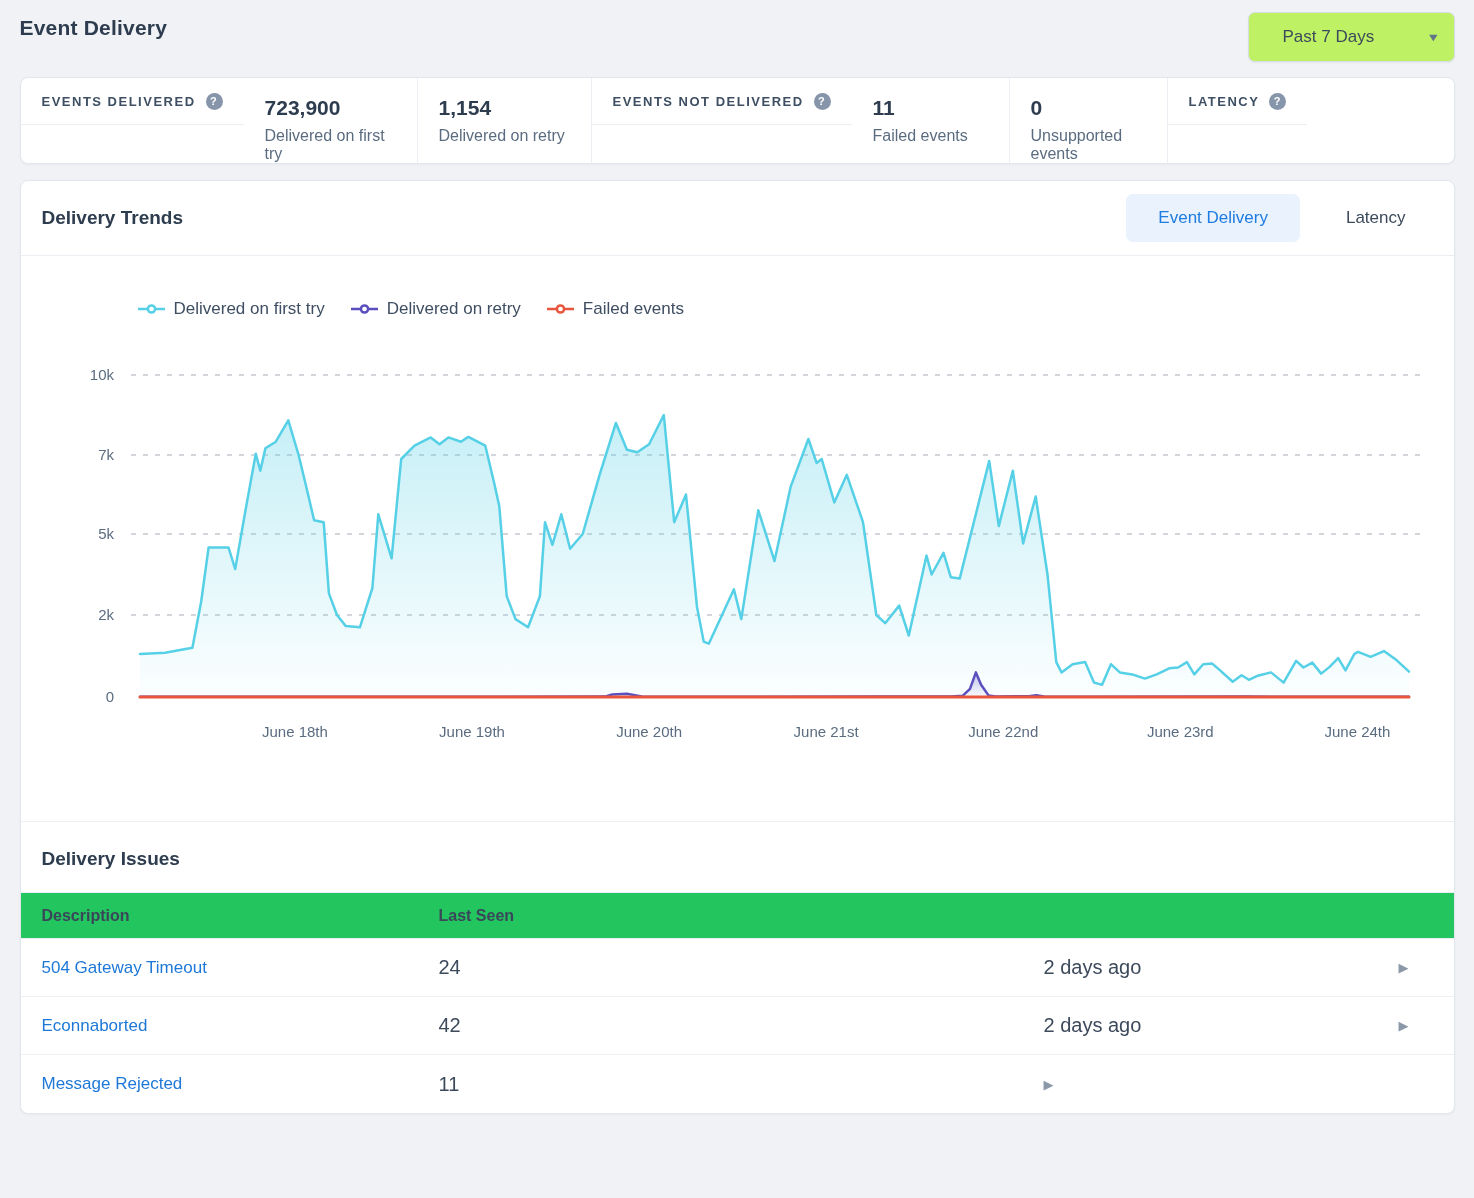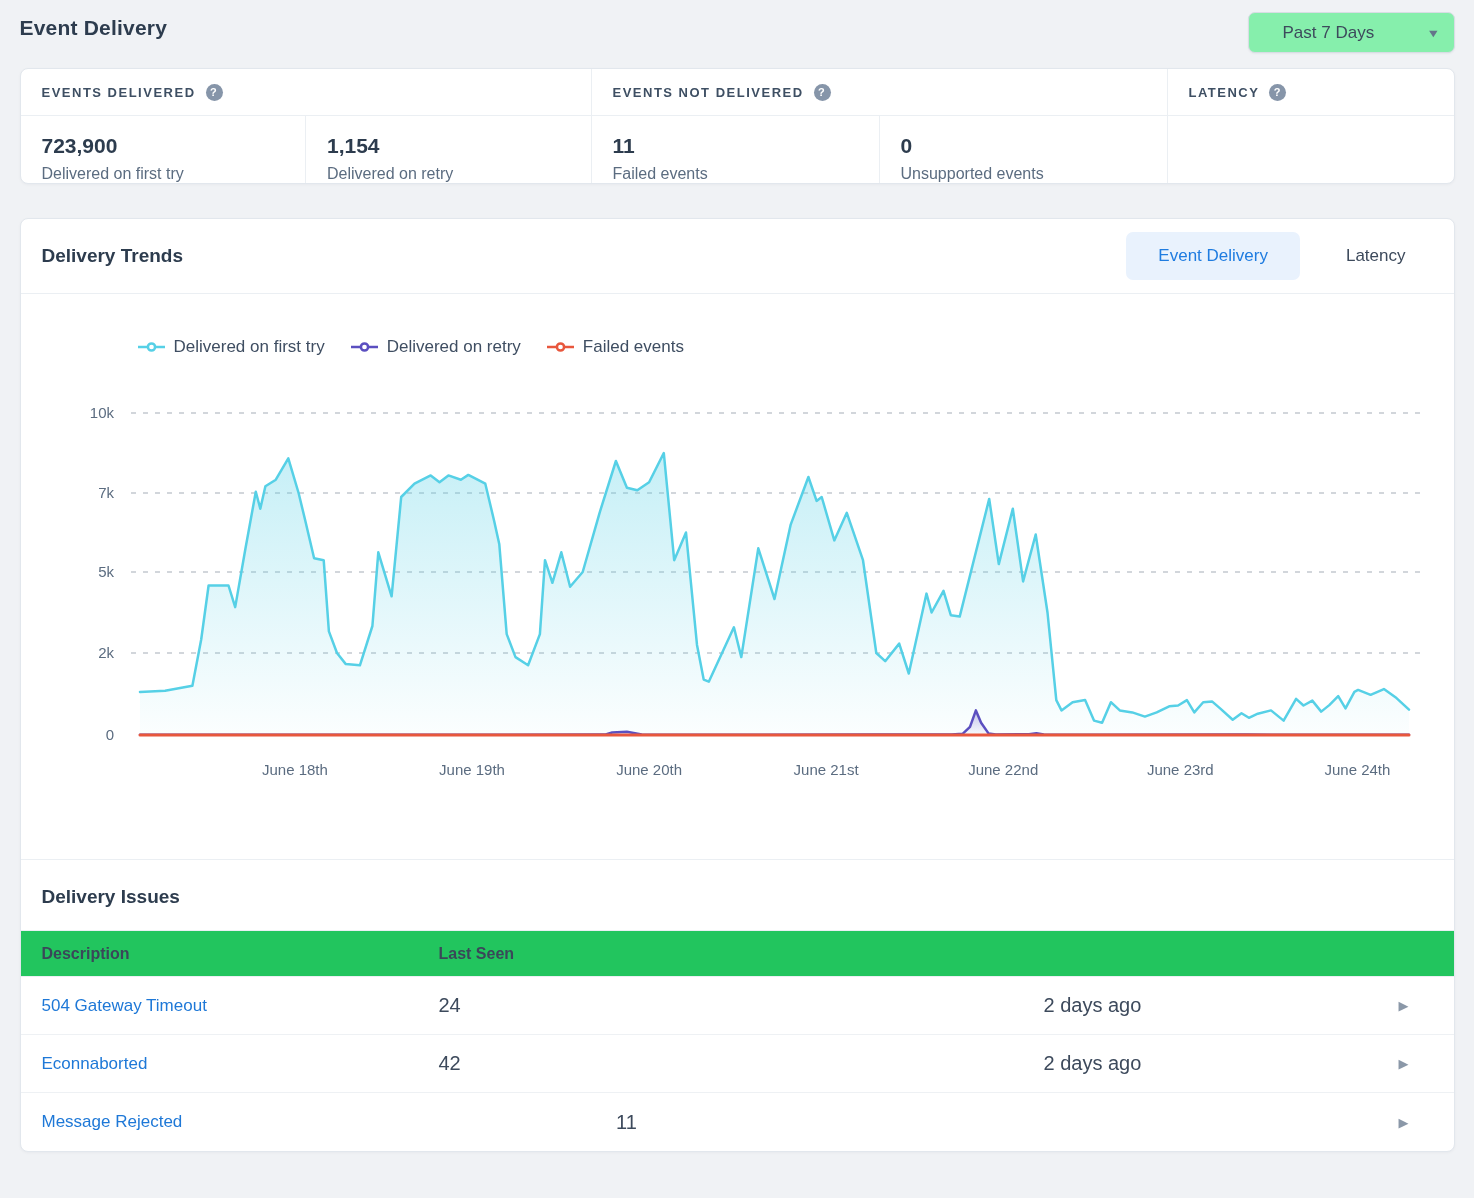--- a/index.html
+++ b/index.html
@@ -11,51 +11,51 @@
     overflow:hidden;
     position:relative;
   }
   .wrap { width:1435px; margin:0 auto; }
 
   
   .topbar { display:flex; justify-content:space-between; align-items:flex-start; padding-top:12px; }
   .page-title { font-size:21px; font-weight:700; color:#2d3c4e; padding-top:4px; letter-spacing:0.2px; }
   .range-select {
     display:flex; align-items:center; justify-content:space-between;
-    width:207px; height:41px; background:#86efac; border:1px solid #d8dde4; border-radius:7px;
+    width:207px; height:50px; background:#bef264; border:1px solid #d8dde4; border-radius:7px;
     padding:0 15px 0 34px; cursor:pointer; box-shadow:0 1px 2px rgba(20,35,60,0.05);
   }
   .range-select .lbl { font-size:17px; color:#3d4a5c; }
   .range-select .caret { font-size:11px; color:#64748a; transform:scaleX(1.3); }
 
   
   .card { background:#fff; border:1px solid #e2e7ed; border-radius:8px; box-shadow:0 1px 3px rgba(16,30,54,0.04); }
 
   
   .stats { margin-top:15px; display:grid; grid-template-columns:571px 576px 286px; overflow:hidden; }
-  .stat-group { border-right:1px solid #ebeff3; display:flex; flex-direction:column; }
+  .stat-group { border-right:1px solid #ebeff3; display:flex; flex-direction:row; }
   .stat-group:last-child { border-right:none; }
   .stat-head {
     height:47px; display:flex; align-items:center; gap:10px; padding:0 21px;
     border-bottom:1px solid #ebeff3;
     font-size:13px; font-weight:700; letter-spacing:1.5px; color:#3e4f63;
   }
   .help-icon {
     width:17px; height:17px; border-radius:50%; background:#8695a9; color:#fff;
     font-size:11px; font-weight:700; display:flex; align-items:center; justify-content:center;
     cursor:pointer; flex:0 0 auto;
   }
   .stat-cells { display:flex; flex:1; }
   .stat-cell { flex:1; padding:18px 21px 0 21px; border-right:1px solid #ebeff3; }
   .stat-cell:last-child { border-right:none; }
   .stat-value { font-size:21px; font-weight:700; color:#2d3c4e; }
   .stat-label { font-size:16px; color:#5b6c80; margin-top:7px; }
 
   
-  .main-card { margin-top:34px; }
+  .main-card { margin-top:16px; }
   .trends-head {
     height:75px; display:flex; align-items:center; justify-content:space-between;
     padding:0 16px 0 21px; border-bottom:1px solid #ebeff3;
   }
   .section-title { font-size:19px; font-weight:600; color:#2d3c4e; }
   .tabs { display:flex; align-items:center; gap:14px; }
   .tab { height:48px; padding:0 32px; display:flex; align-items:center; border-radius:7px;
          font-size:17px; color:#3d4a5c; cursor:pointer; }
   .tab.active { background:#e9f2fd; color:#1f7ce0; font-weight:500; }
 
@@ -68,21 +68,21 @@
 
   .sec-divider { height:1px; background:#ebeff3; }
 
   .issues-head { padding:26px 21px 22px 21px; }
 
   .thead {
     display:flex; align-items:center; height:47px; background:#22c55e;
     border-top:1px solid #ebeff3; border-bottom:1px solid #ebeff3;
     font-size:16px; font-weight:700; color:#3a4759;
   }
-  .trow { display:flex; align-items:center; height:58px; border-bottom:1px solid #eef1f4; cursor:pointer;justify-content:space-between; }
+  .trow { display:flex; align-items:center; height:58px; border-bottom:1px solid #eef1f4; cursor:pointer; }
   .trow:last-child { border-bottom:none; }
   .td, .th { padding:0; }
   .col-desc { width:418px; padding-left:21px; }
   .col-count { width:605px; }
   .col-seen { flex:1; }
   .col-chev { width:55px; text-align:left; }
   .trow .col-desc { color:#1e78d7; font-size:17px; }
   .trow .col-count, .trow .col-seen { color:#3d4a5c; font-size:20px; }
   .trow .col-chev { color:#8b98a8; font-size:13px; }
 

